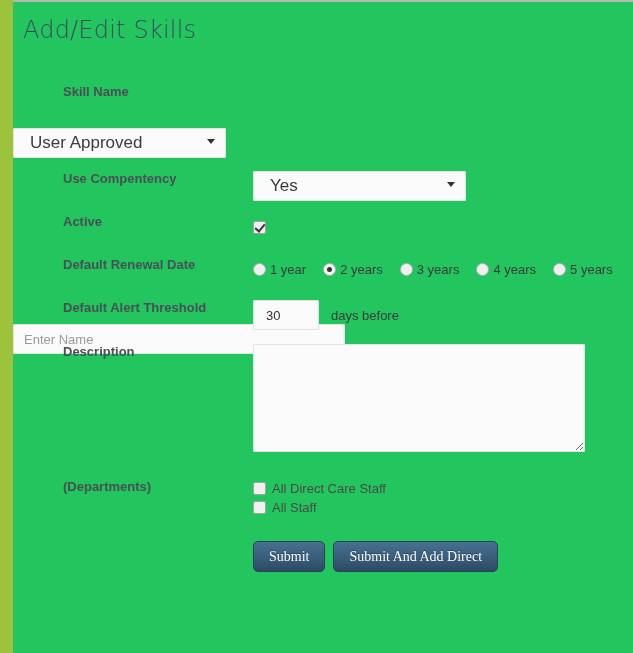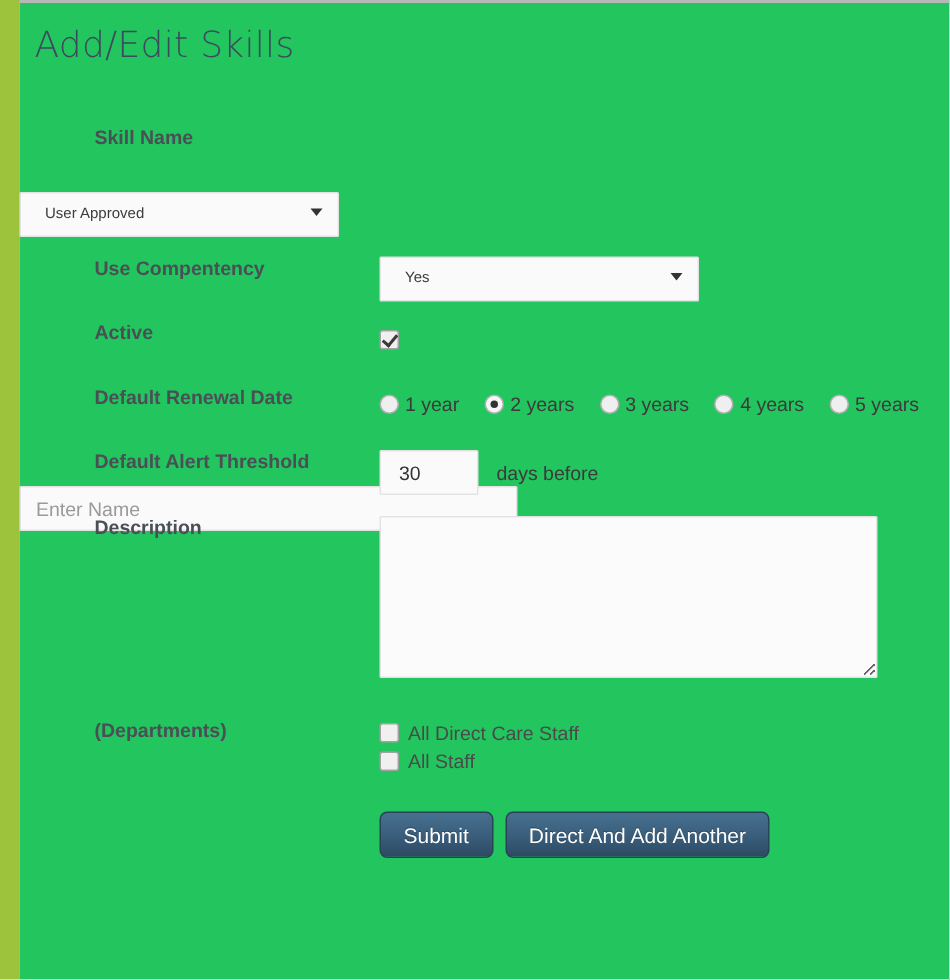--- a/index.html
+++ b/index.html
@@ -101,21 +101,21 @@
   
   .sel-wrap {
     position: relative;
     display: inline-block;
   }
   .sel-box {
     background: #fafafa;
     border: 1px solid #e3e3e3;
     height: 30px;
     width: 213px;
-    font-size: 10px;
+    font-size: 17px;
     color: #3b3b3b;
     line-height: 28px;
     padding-left: 16px;
     border-radius: 1px;
     cursor: pointer;
     white-space: nowrap;
     overflow: hidden;
   }
   .sel-caret {
     position: absolute;
@@ -233,21 +233,21 @@
     color: #4a4a4a;
     margin-bottom: 4px;
     cursor: pointer;
     white-space: nowrap;
   }
   .eg-item .cb { margin-right: 6px; }
 
   
   .btn-row { display: flex; gap: 8px; padding-top: 4px; }
   .btn {
-    font-family: Liberation Sans, sans-serif;
+    font-family: Liberation Serif, serif;
     font-size: 14px;
     color: #ffffff;
     background: linear-gradient(to bottom, #47708f 0%, #3a5f7d 50%, #2d4a63 100%);
     border: 1px solid #2a4257;
     border-radius: 5px;
     height: 31px;
     padding: 0 15px;
     cursor: pointer;
     white-space: nowrap;
     text-shadow: 0 -1px 0 rgba(0,0,0,0.35);
@@ -359,20 +359,20 @@
             </label>
           </div>
         </div>
       </div>
 
       <div class="row">
         <div class="label-cell"></div>
         <div class="field-cell">
           <div class="btn-row">
             <button class="btn" type="button">Submit</button>
-            <button class="btn" type="button">Direct And Add Another</button>
+            <button class="btn" type="button">Submit And Add Direct</button>
           </div>
         </div>
       </div>
 
     </div>
   </div>
 </div>
 
 </body></html>

